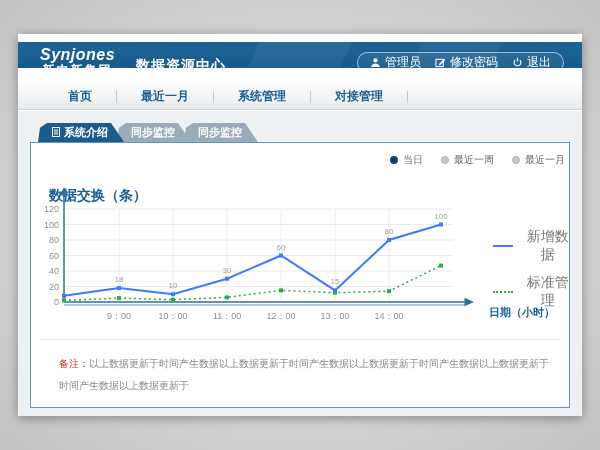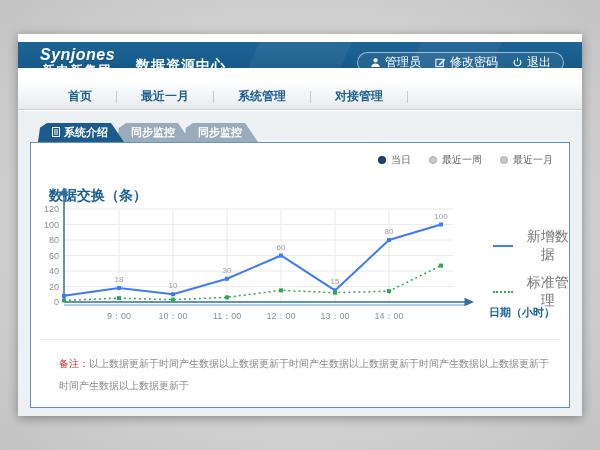--- a/index.html
+++ b/index.html
@@ -41,21 +41,21 @@
     clip-path:polygon(0 100%, 2px 25%, 9px 0, calc(100% - 13px) 0, 100% 100%); }
   .tab.active { background:#1c5c8d; z-index:3;font-family:Liberation Serif, serif; }
   .tab.inactive { background:#9aabbb; margin-left:-7px; z-index:2; }
   .tab.inactive:last-child { z-index:1; }
   .tab .doc-icon { display:block; }
 
   .panel { position:absolute; left:12px; top:31px; width:540px; height:266px;
     background:#fff; border:1px solid #5e97c2; }
 
   
-  .radio-legend { position:absolute; right:16px; top:10px; display:flex; gap:18px; }
+  .radio-legend { position:absolute; right:4px; top:10px; display:flex; gap:18px; }
   .radio-item { display:flex; align-items:center; gap:5px; font-size:10px; color:#666; cursor:pointer; }
   .dot { width:8px; height:8px; border-radius:50%; }
   .dot.on  { background:#173f6e; }
   .dot.off { background:#c9c9c9; border:1px solid #ababab; }
 
   .ylabel { position:absolute; left:18px; top:44px; font-size:14px; font-weight:bold; color:#1a5f92; }
   .chart-box { position:absolute; left:0; top:43px; width:460px; height:135px; }
   .xlabel { position:absolute; left:458px; top:162px; font-size:11px; font-weight:bold; color:#1a5f92; }
 
   .series-legend { position:absolute; left:462px; top:85px; display:flex; flex-direction:column; gap:10px; }

